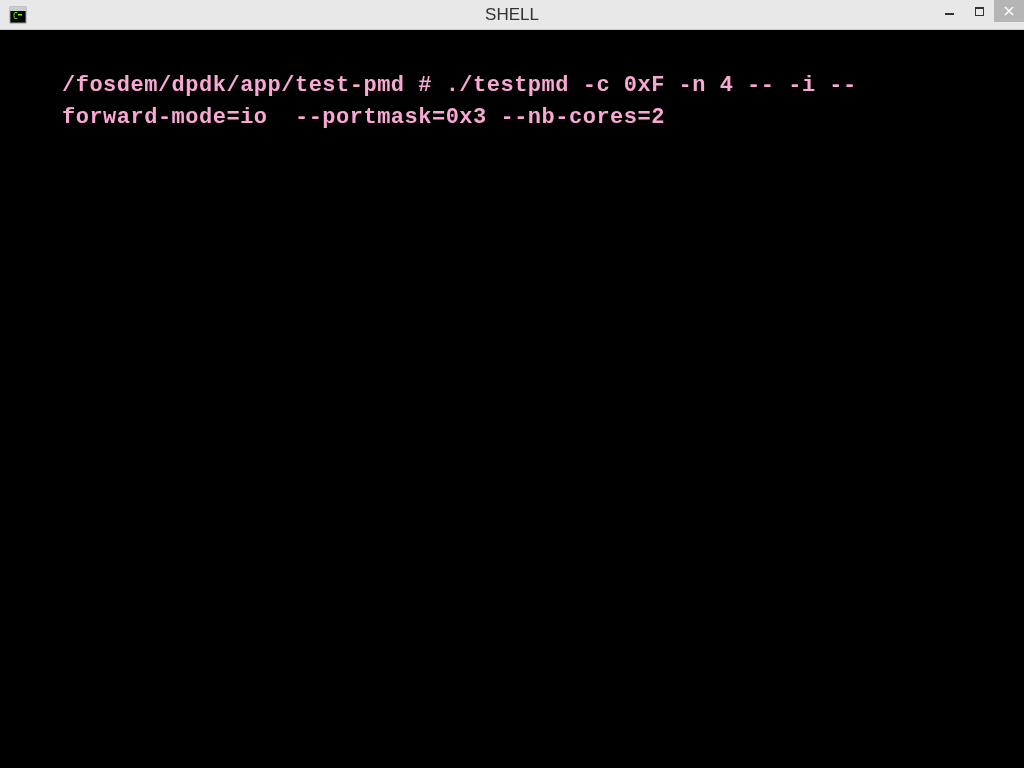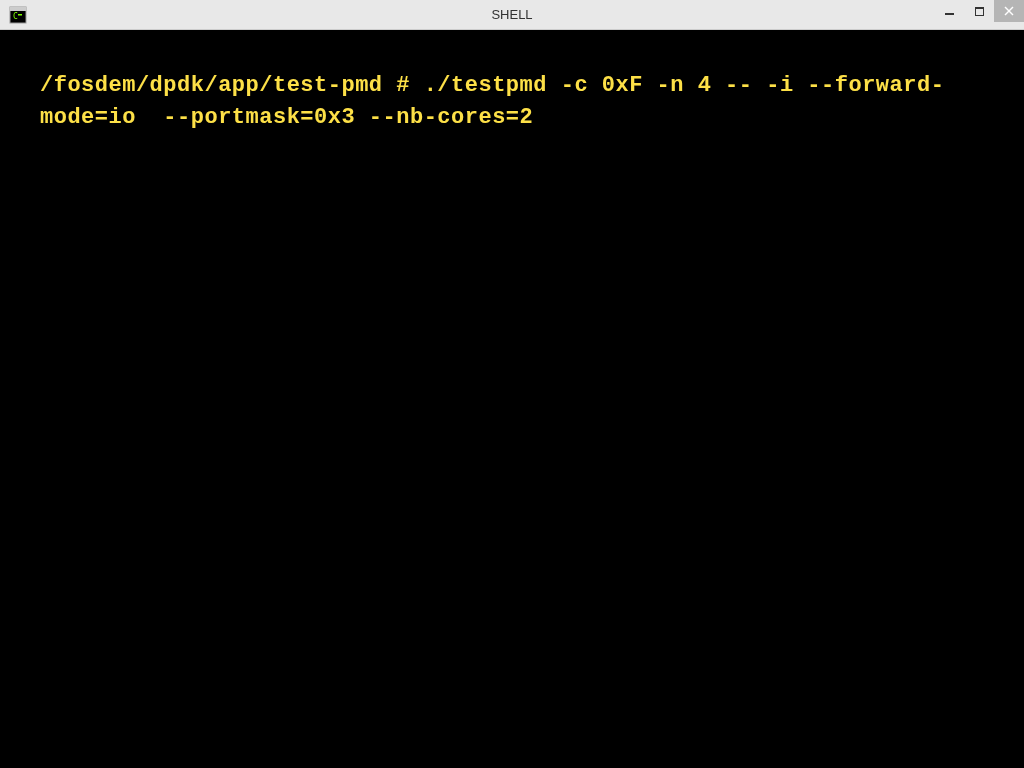--- a/index.html
+++ b/index.html
@@ -25,21 +25,21 @@
     margin-left: 8px;
     display: flex;
     align-items: center;
     justify-content: center;
   }
   .app-icon svg { width: 18px; height: 18px; }
   .title-text {
     position: absolute;
     left: 50%;
     transform: translateX(-50%);
-    font-size: 13px;
+    font-size: 17px;
     color: #333;
     font-family: "Segoe UI", Tahoma, sans-serif;
   }
   .window-controls {
     position: absolute;
     right: 0;
     top: 0;
     height: 22px;
     display: flex;
   }
@@ -57,26 +57,26 @@
   .win-btn.close {
     background: #b5b5b5;
     color: #fff;
   }
   .win-btn.close .x-line {
     stroke: #fff;
   }
   .terminal {
     flex: 1;
     background: #000;
-    padding: 40px 40px;
+    padding: 40px 62px;
     font-family: "Courier New", Courier, monospace;
     font-size: 22px;
     font-weight: bold;
     line-height: 1.45;
-    color: #fde047;
+    color: #f9a8d4;
     white-space: pre-wrap;
     word-break: break-word;
     letter-spacing: 0.5px;
   }
   .min-dash {
     width: 9px;
     height: 2px;
     background: #333;
     margin-top: 6px;
   }

